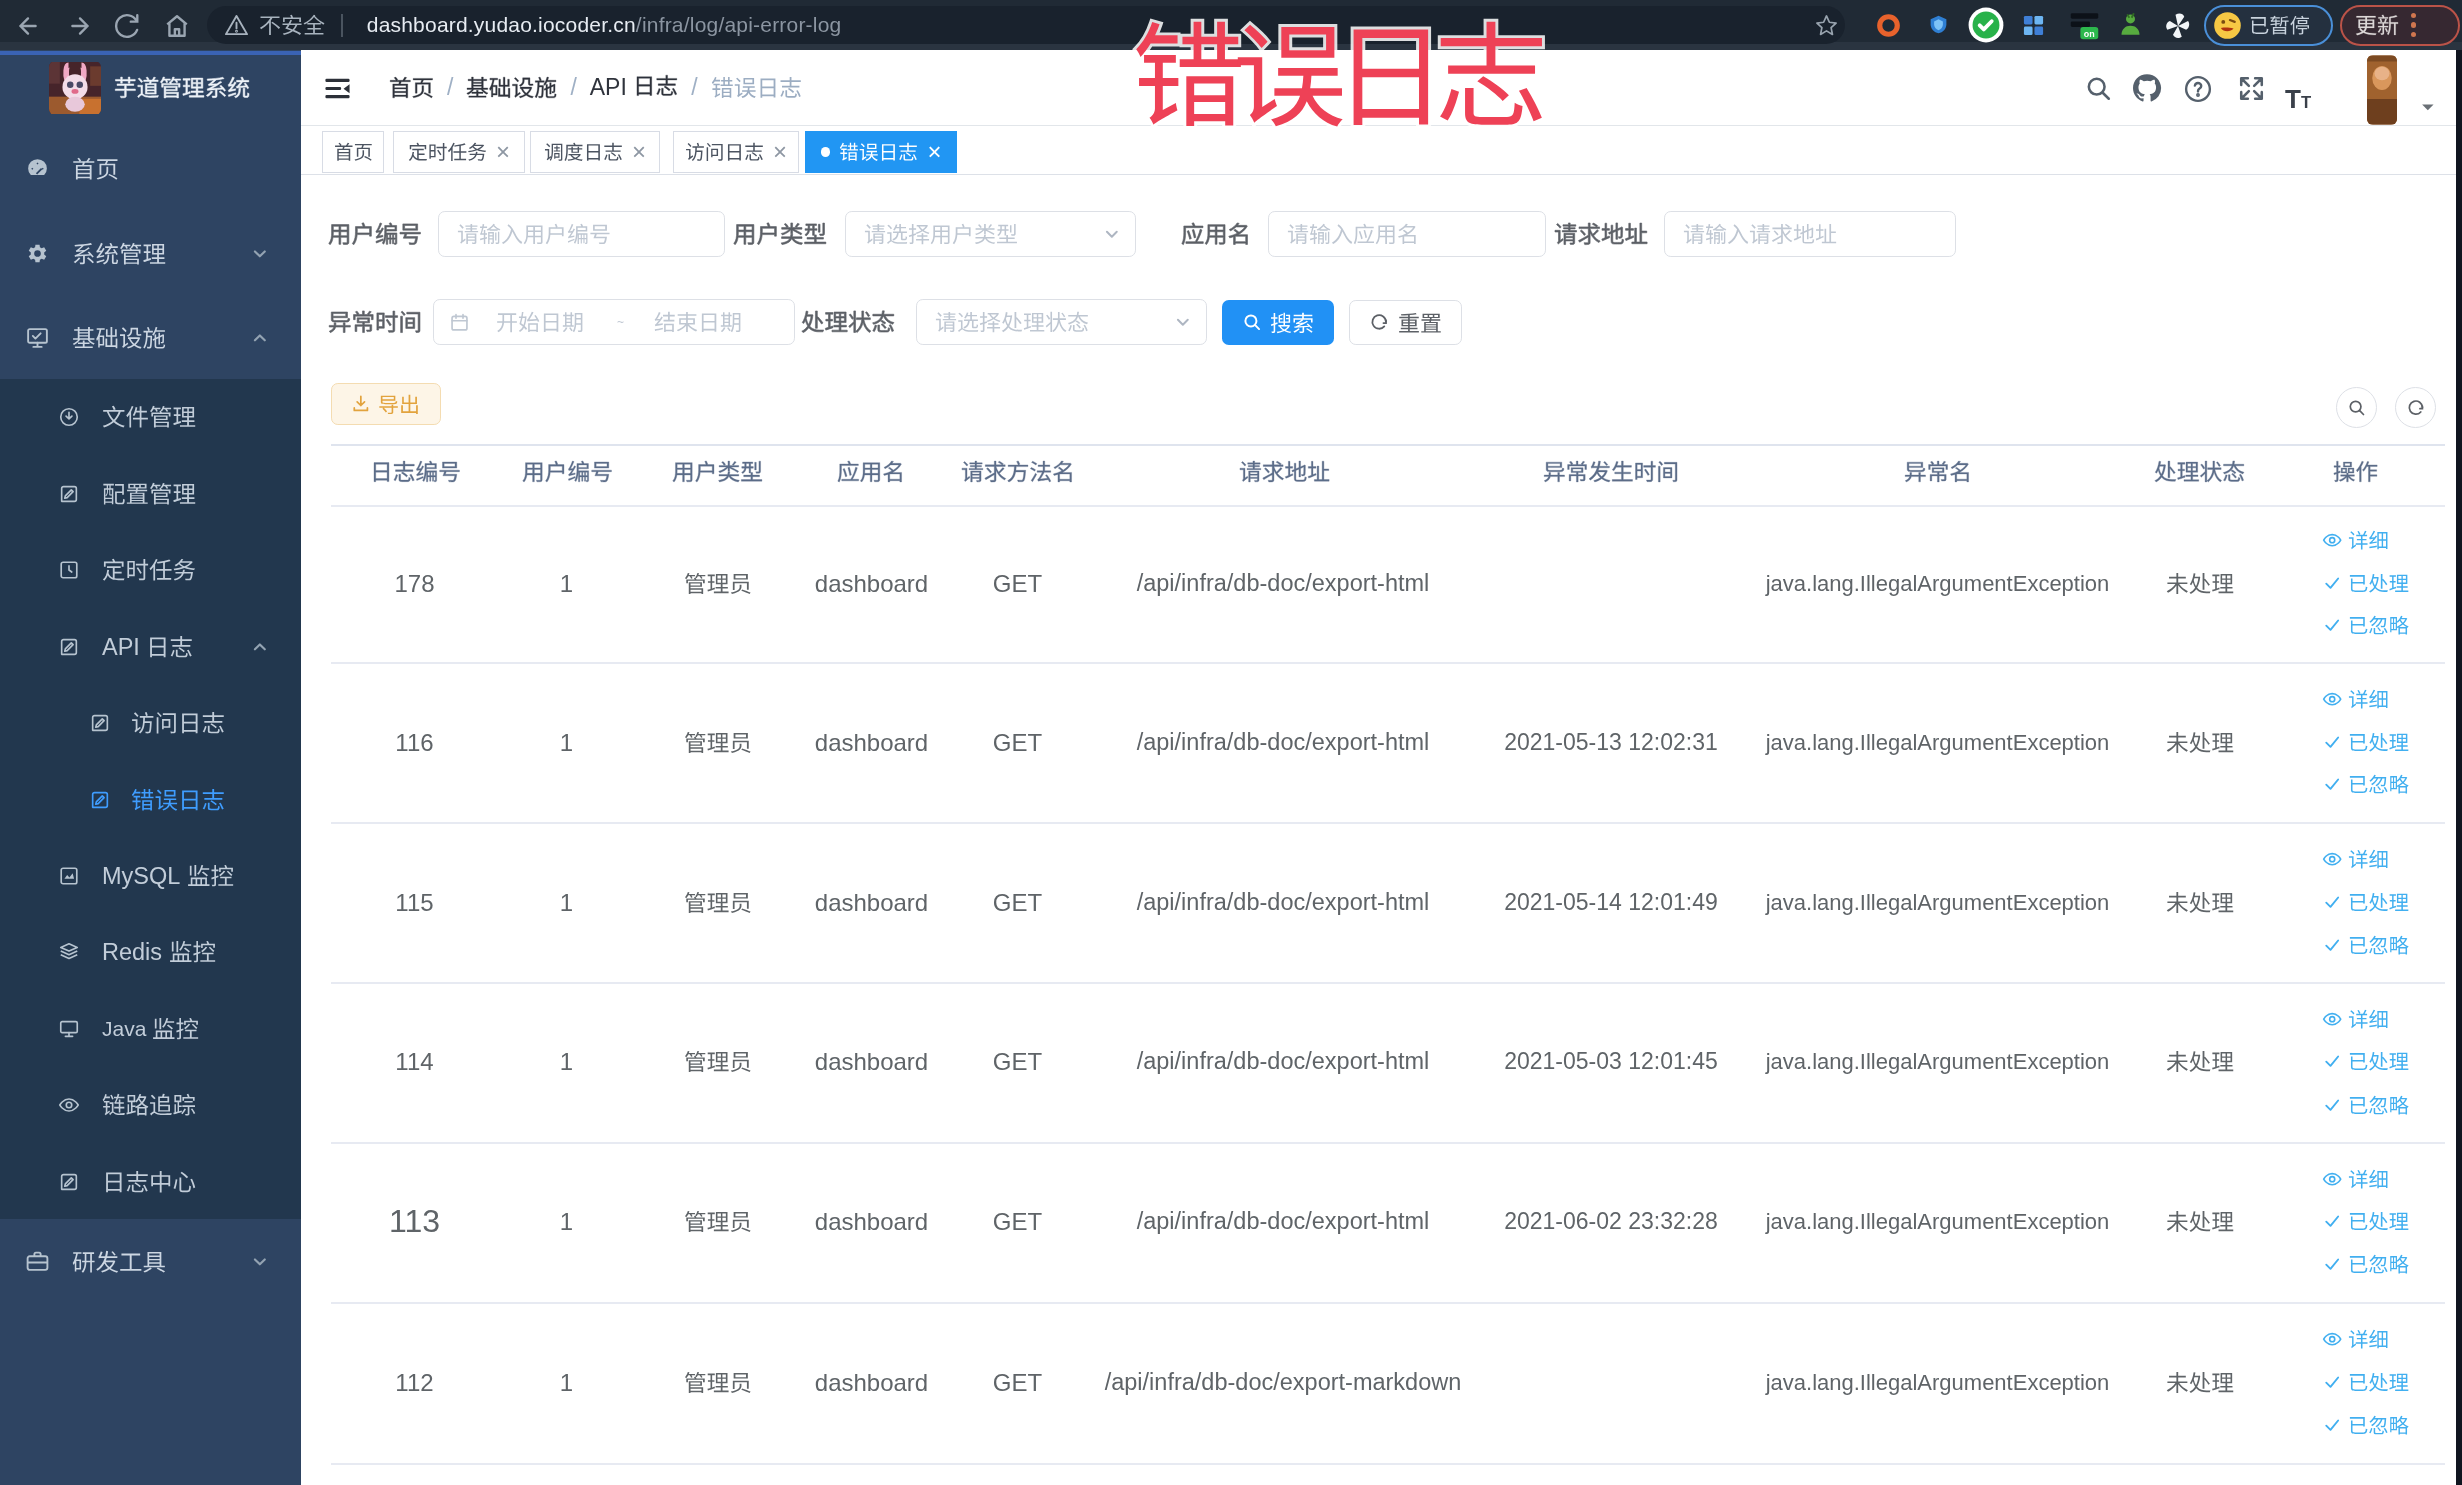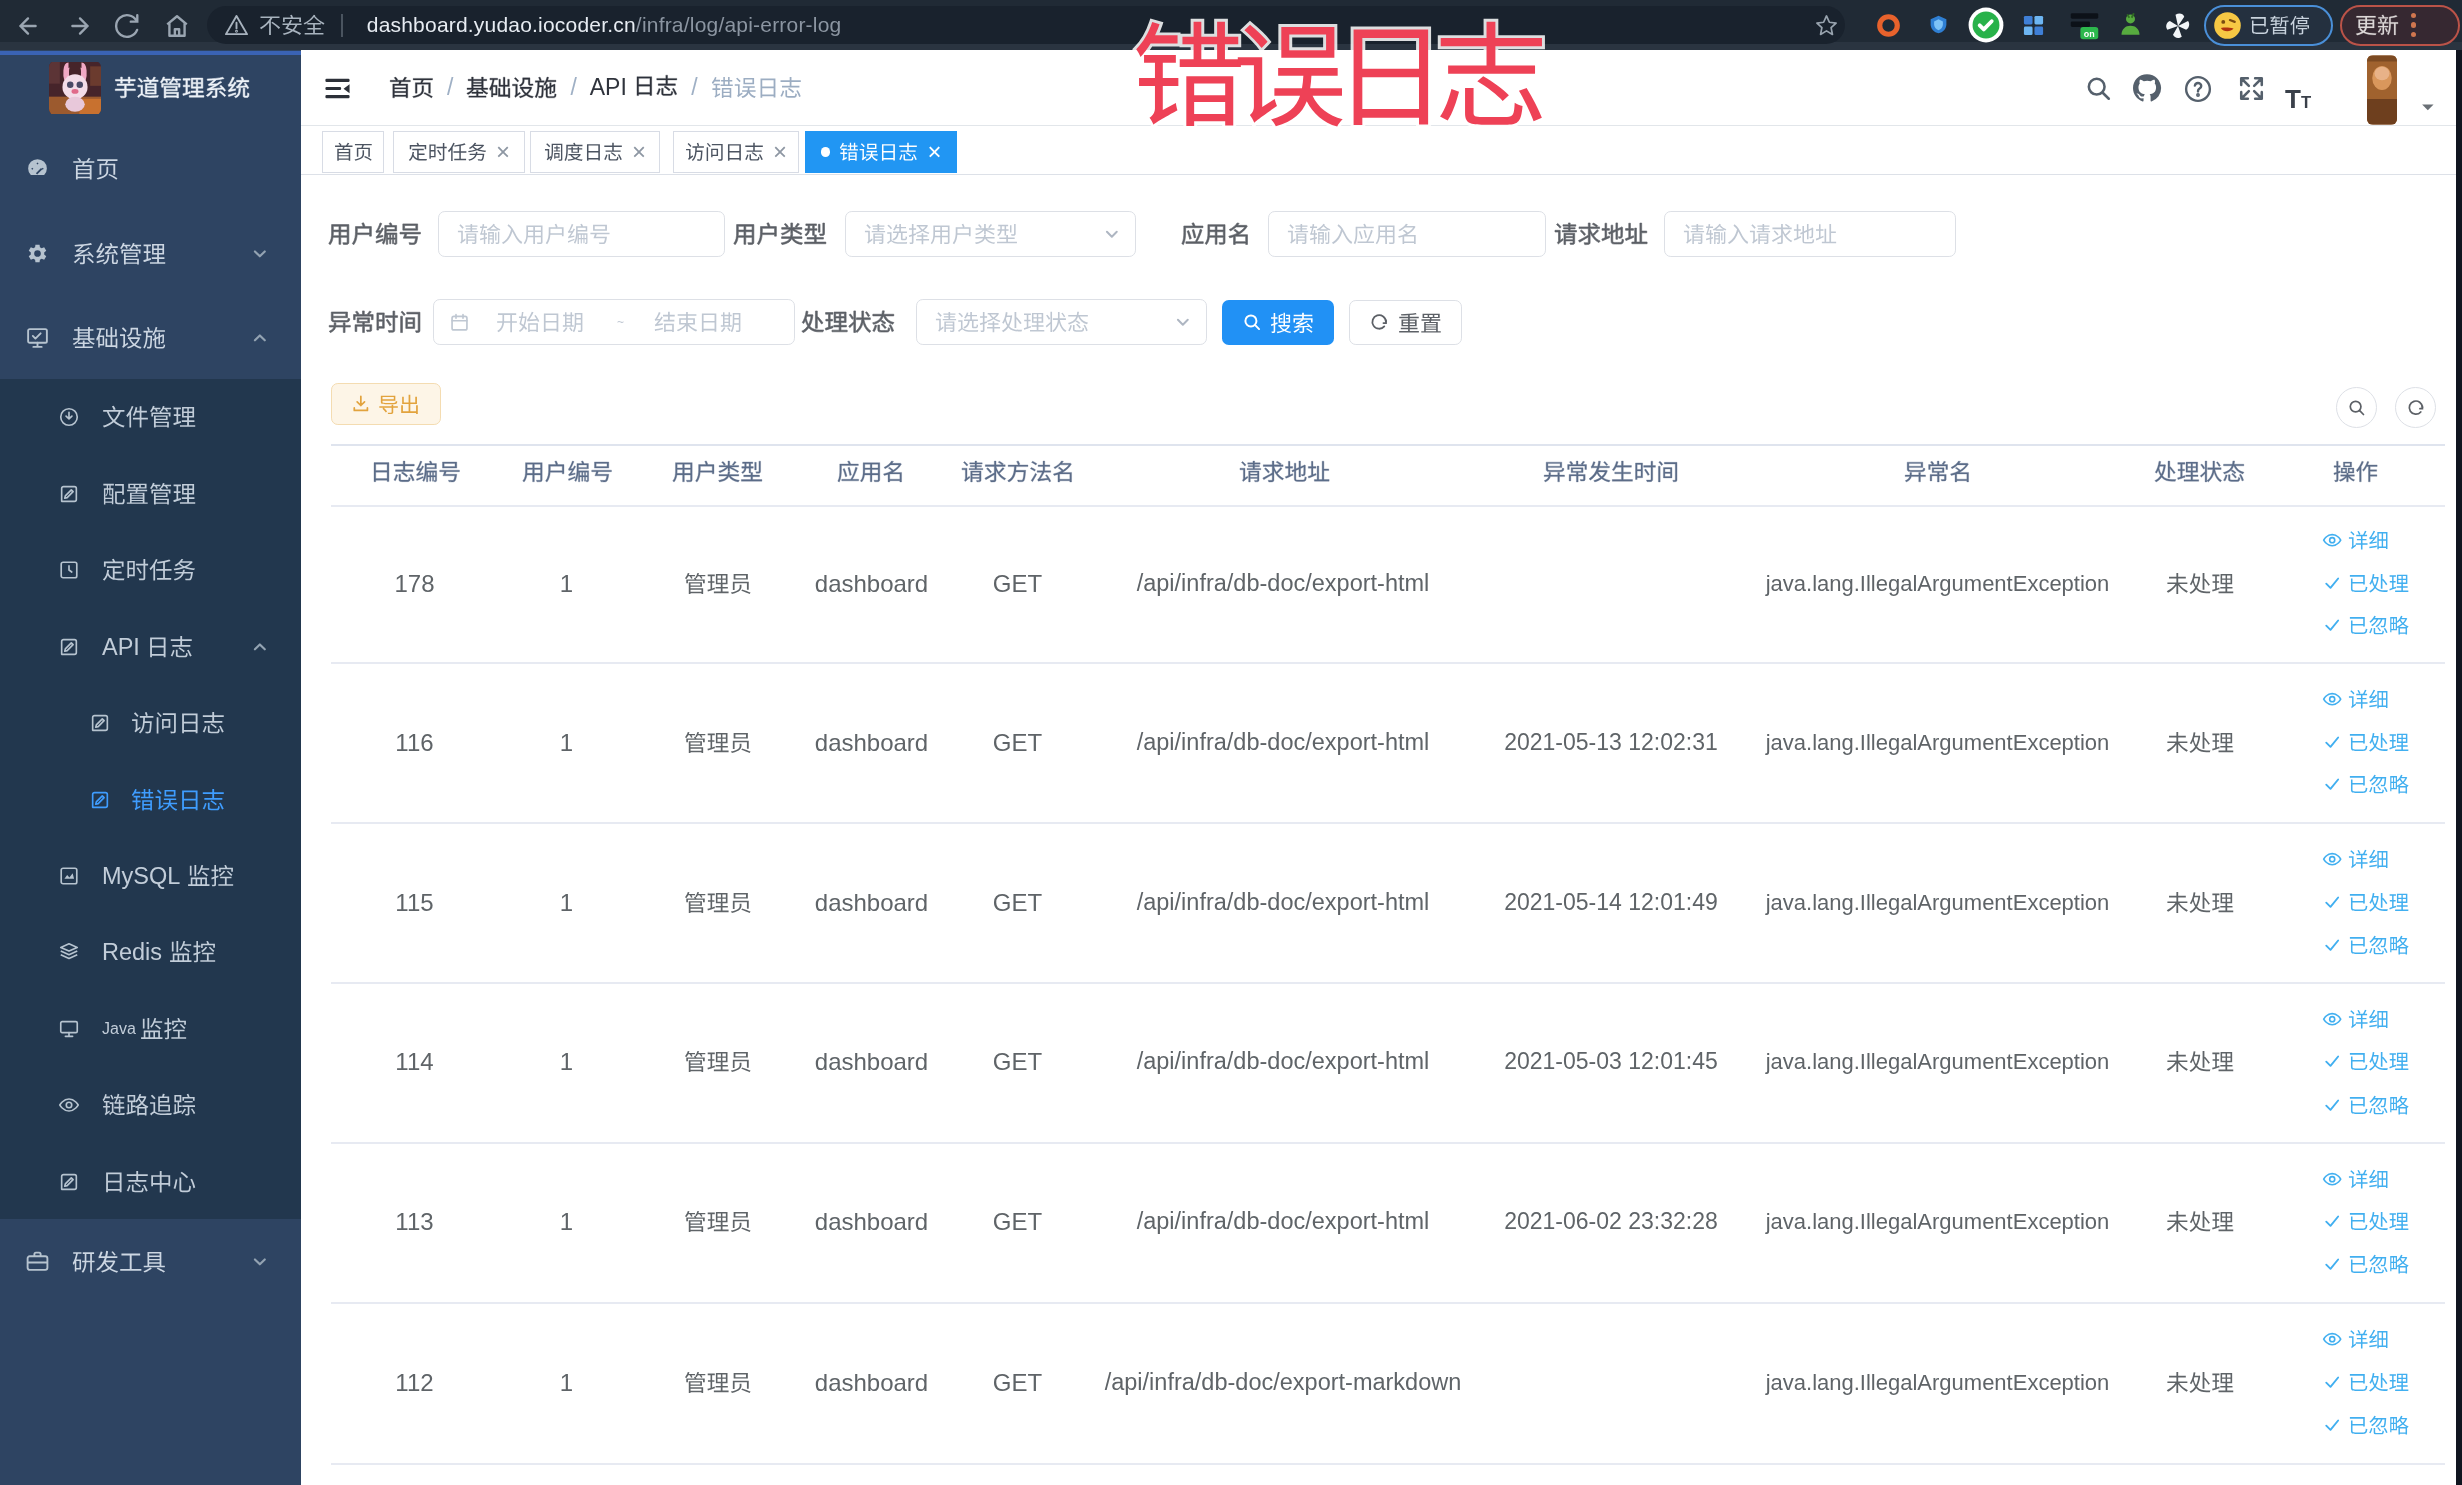--- a/index.html
+++ b/index.html
@@ -460,21 +460,21 @@
           </g>
         </svg>
       </div>
     </div>
   <div class="mi mi2" style="top:941px">
       <svg class="micon" viewBox="0 0 24 24" fill="none" stroke="currentColor" stroke-width="1.8" stroke-linecap="round">
         <rect x="3" y="4" width="18" height="12" rx="1.5"></rect>
         <path d="M8 20h8M12 16v4"></path>
       </svg>
       <div class="mtext flex">
-        <span style="font-size:16px">Java&nbsp;</span>
+        <span style="font-size:21px">Java&nbsp;</span>
         <svg class="cj" width="47" height="23.5" viewBox="0 0 2000 1000">
           <g transform="translate(0,880) scale(1,-1)" fill="currentColor">
             <use href="#u76d1" x="0"></use>
             <use href="#u63a7" x="1000"></use>
           </g>
         </svg>
       </div>
     </div>
   <div class="mi mi2" style="top:1017px">
       <svg class="micon" viewBox="0 0 24 24" fill="none" stroke="currentColor" stroke-width="1.8">
@@ -1260,21 +1260,21 @@
         <svg class="cj" width="61" height="20.4" viewBox="0 0 3000 1000">
           <g transform="translate(0,880) scale(1,-1)" fill="currentColor">
             <use href="#u5df2" x="0"></use>
             <use href="#u5ffd" x="1000"></use>
             <use href="#u7565" x="2000"></use>
           </g>
         </svg>
       </span>
     </div>
 <div class="sep" style="top:966px"></div>
-<div class="dcell" style="left:38px;width:151px;top:1015px;height:61px;font-size:24px">113</div>
+<div class="dcell" style="left:38px;width:151px;top:1015px;height:61px;font-size:32px">113</div>
 <div class="dcell" style="left:190px;width:151px;top:1015px;height:61px;font-size:24px">1</div>
 <div class="dcell" style="left:341px;width:151px;top:1015px;height:61px">
       <svg class="cj" width="68" height="23" viewBox="0 0 3000 1000">
         <g transform="translate(0,880) scale(1,-1)" fill="currentColor">
           <use href="#u7ba1" x="0"></use>
           <use href="#u7406" x="1000"></use>
           <use href="#u5458" x="2000"></use>
         </g>
       </svg>
     </div>

